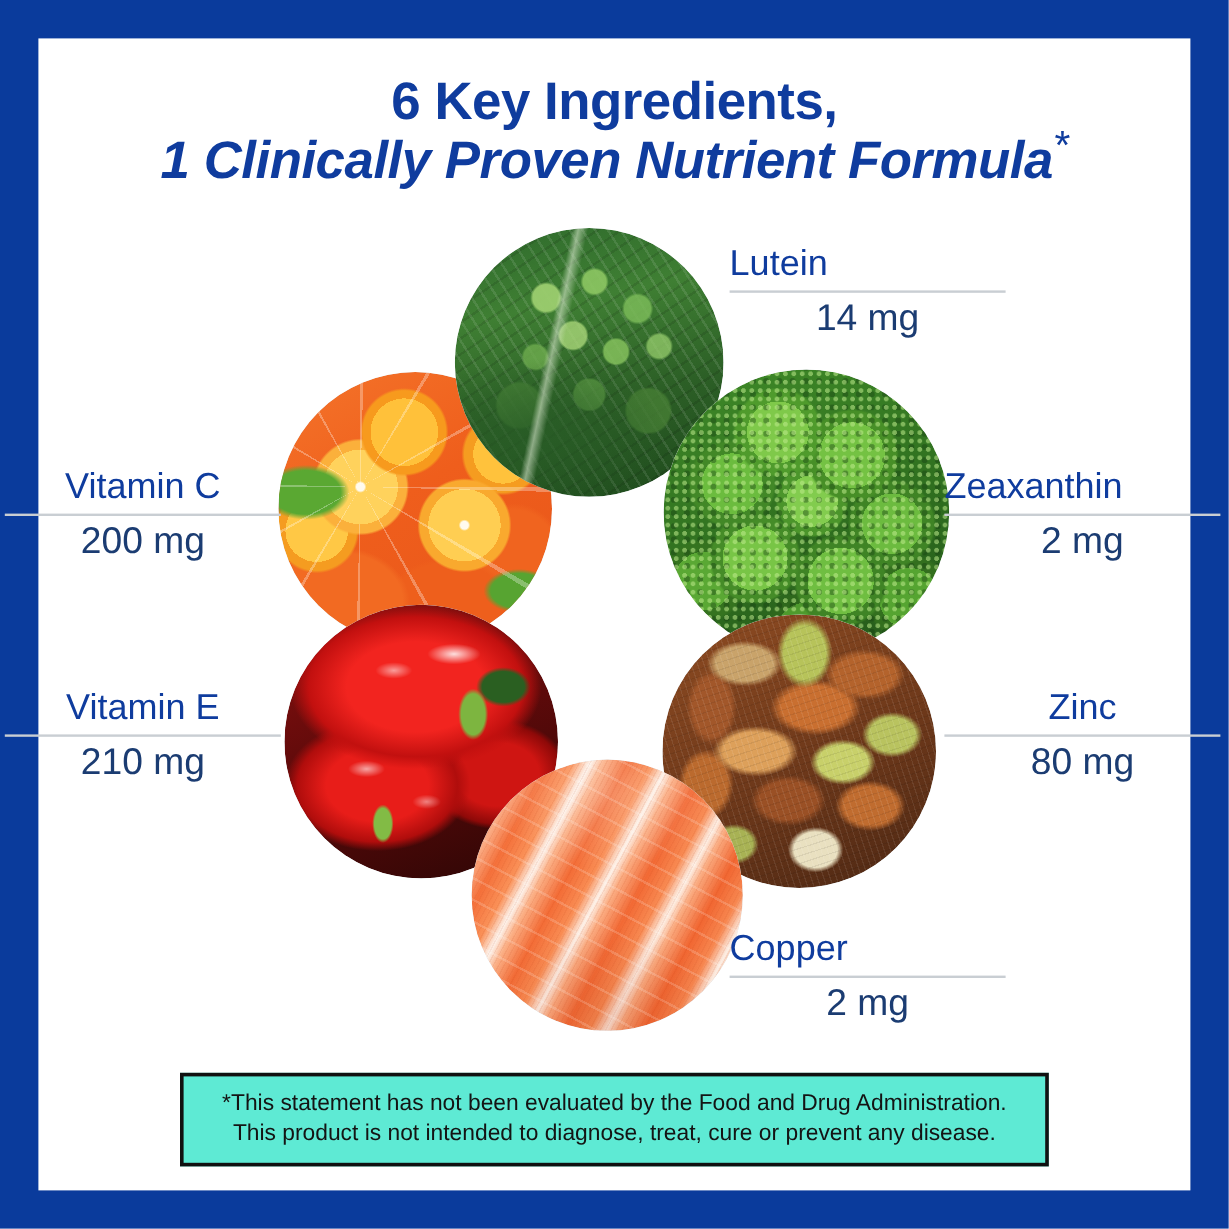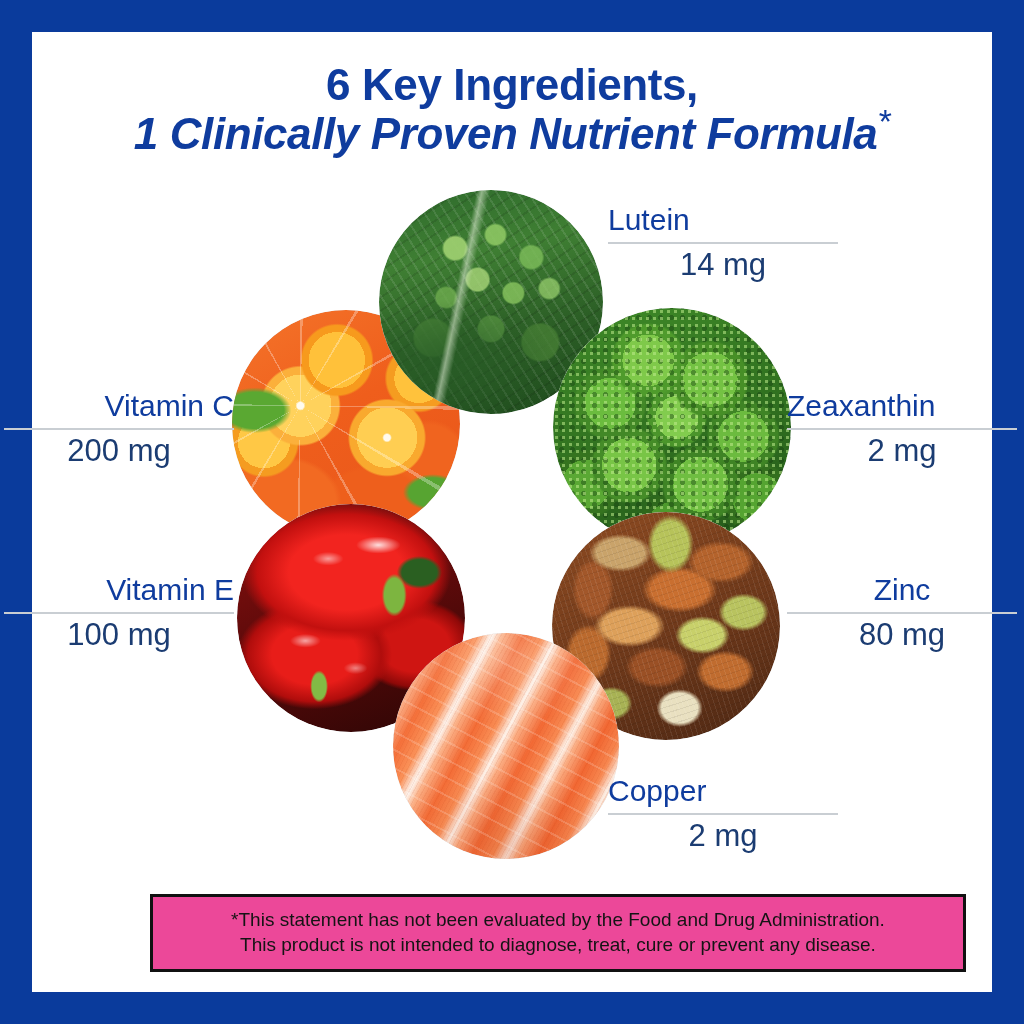--- a/index.html
+++ b/index.html
@@ -247,29 +247,29 @@
   .ing-label .amt {
     display:block;
     color:#1b3c72;
     font-weight:400;
     font-size:31px;
     line-height:1.05;
     text-align:center;
     white-space:nowrap;
   }
   .ing-label.right .name { text-align:left; }
-  .ing-label.left  .name { text-align:right; }
+  .ing-label.left  .name { text-align:center; }
 
   
   #disclaimer {
     position:absolute;
     left:118px; top:862px;
-    width:816px;
+    width:724px;
     border:3px solid #111111;
-    background:#ec4899;
+    background:#5eead4;
     padding:10px 8px 12px 8px;
     text-align:center;
   }
   #disclaimer .dline {
     display:block;
     color:#141414;
     font-size:19px;
     font-weight:400;
     line-height:1.32;
     white-space:nowrap;
@@ -332,21 +332,21 @@
 
       <div class="ing-label right" style="left:576px; top:722px;">
         <span class="name" style="text-align:left;margin-top:21px;">Copper</span>
         <span class="rule"></span>
         <span class="amt">2 mg</span>
       </div>
 
       <div class="ing-label left" style="left:-28px; top:542px;">
         <span class="name">Vitamin E</span>
         <span class="rule"></span>
-        <span class="amt">100 mg</span>
+        <span class="amt">210 mg</span>
       </div>
 
       <div class="ing-label left" style="left:-28px; top:358px;">
         <span class="name">Vitamin C</span>
         <span class="rule"></span>
         <span class="amt">200 mg</span>
       </div>
 
     </div>
 

